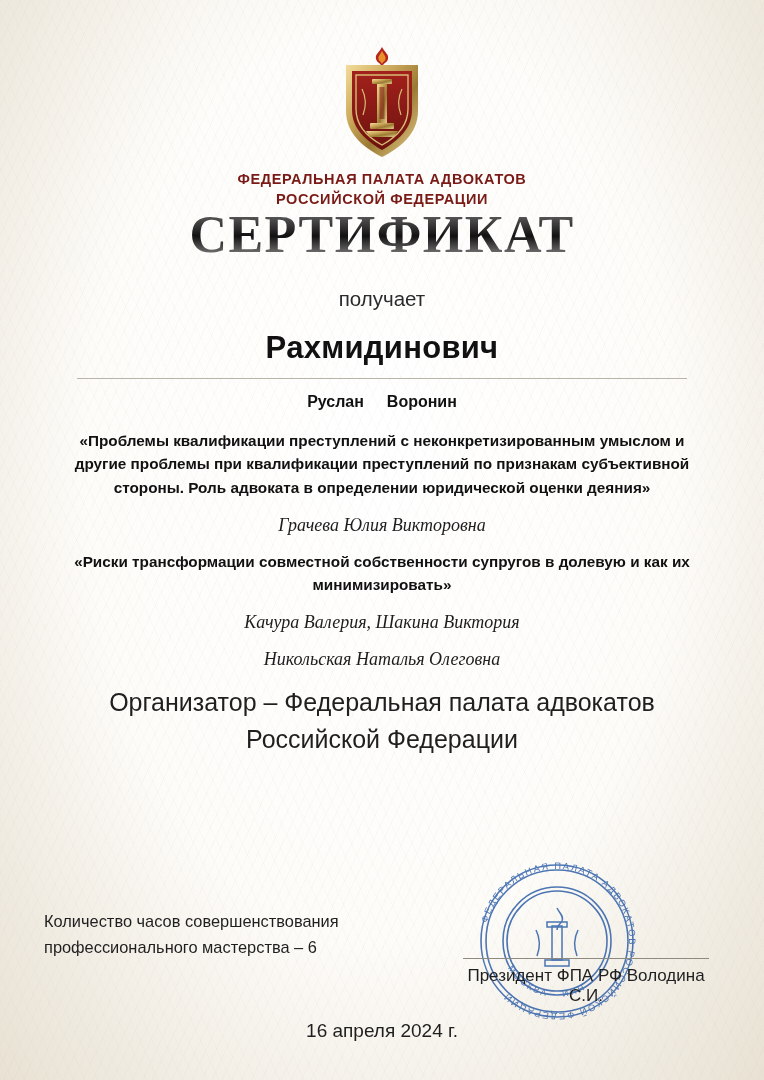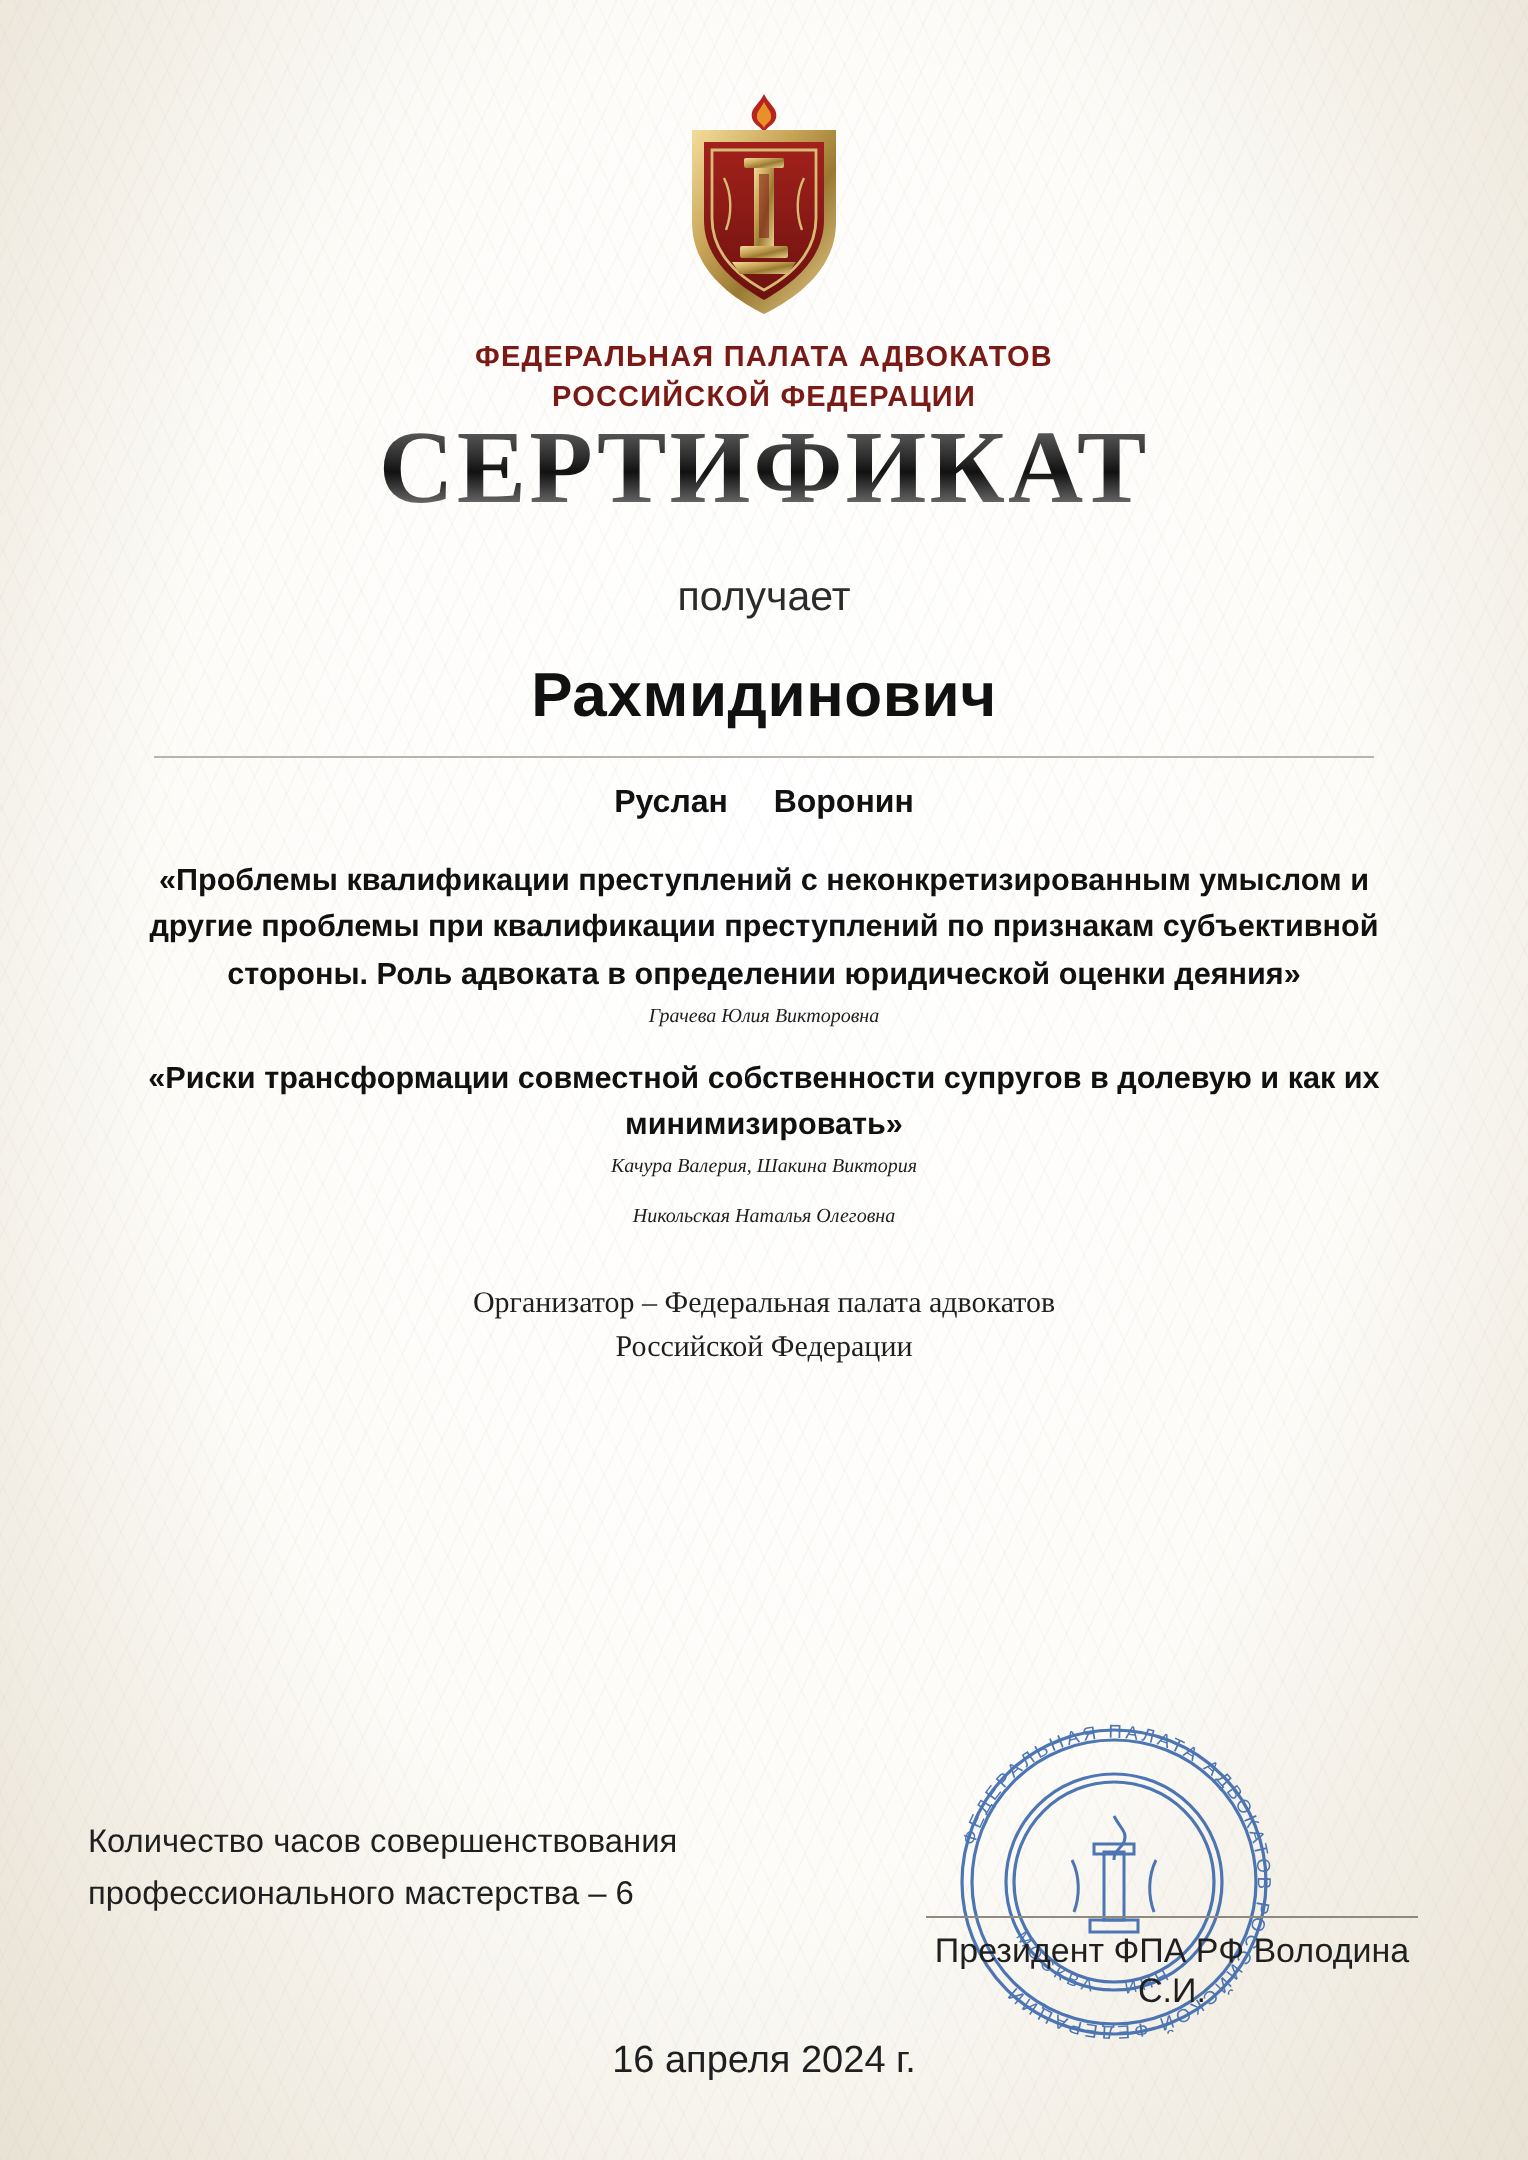--- a/index.html
+++ b/index.html
@@ -111,34 +111,33 @@
   .topics { margin-top: 18px; }
   .topic { margin-bottom: 14px; }
   .topic-title {
     font-size: 15.3px;
     font-weight: bold;
     color: #111;
     line-height: 1.52;
     padding: 0 22px;
   }
   .topic-author {
-    margin-top: 4px;
+    margin-top: 16px;
     font-family: "Liberation Serif", serif;
     font-style: italic;
-    font-size: 10px;
+    font-size: 18px;
     color: #1d1d1d;
   }
 
   
   .organizer {
-    margin-top: 28px;
-    font-size: 15px;
+    margin-top: 14px;
+    font-size: 25px;
     color: #1f1f1f;
     line-height: 1.45;
-    font-family: Liberation Serif, serif;
   }
 
   
   .footer {
     position: absolute;
     left: 0;
     right: 0;
     bottom: 12px;
     height: 190px;
   }

